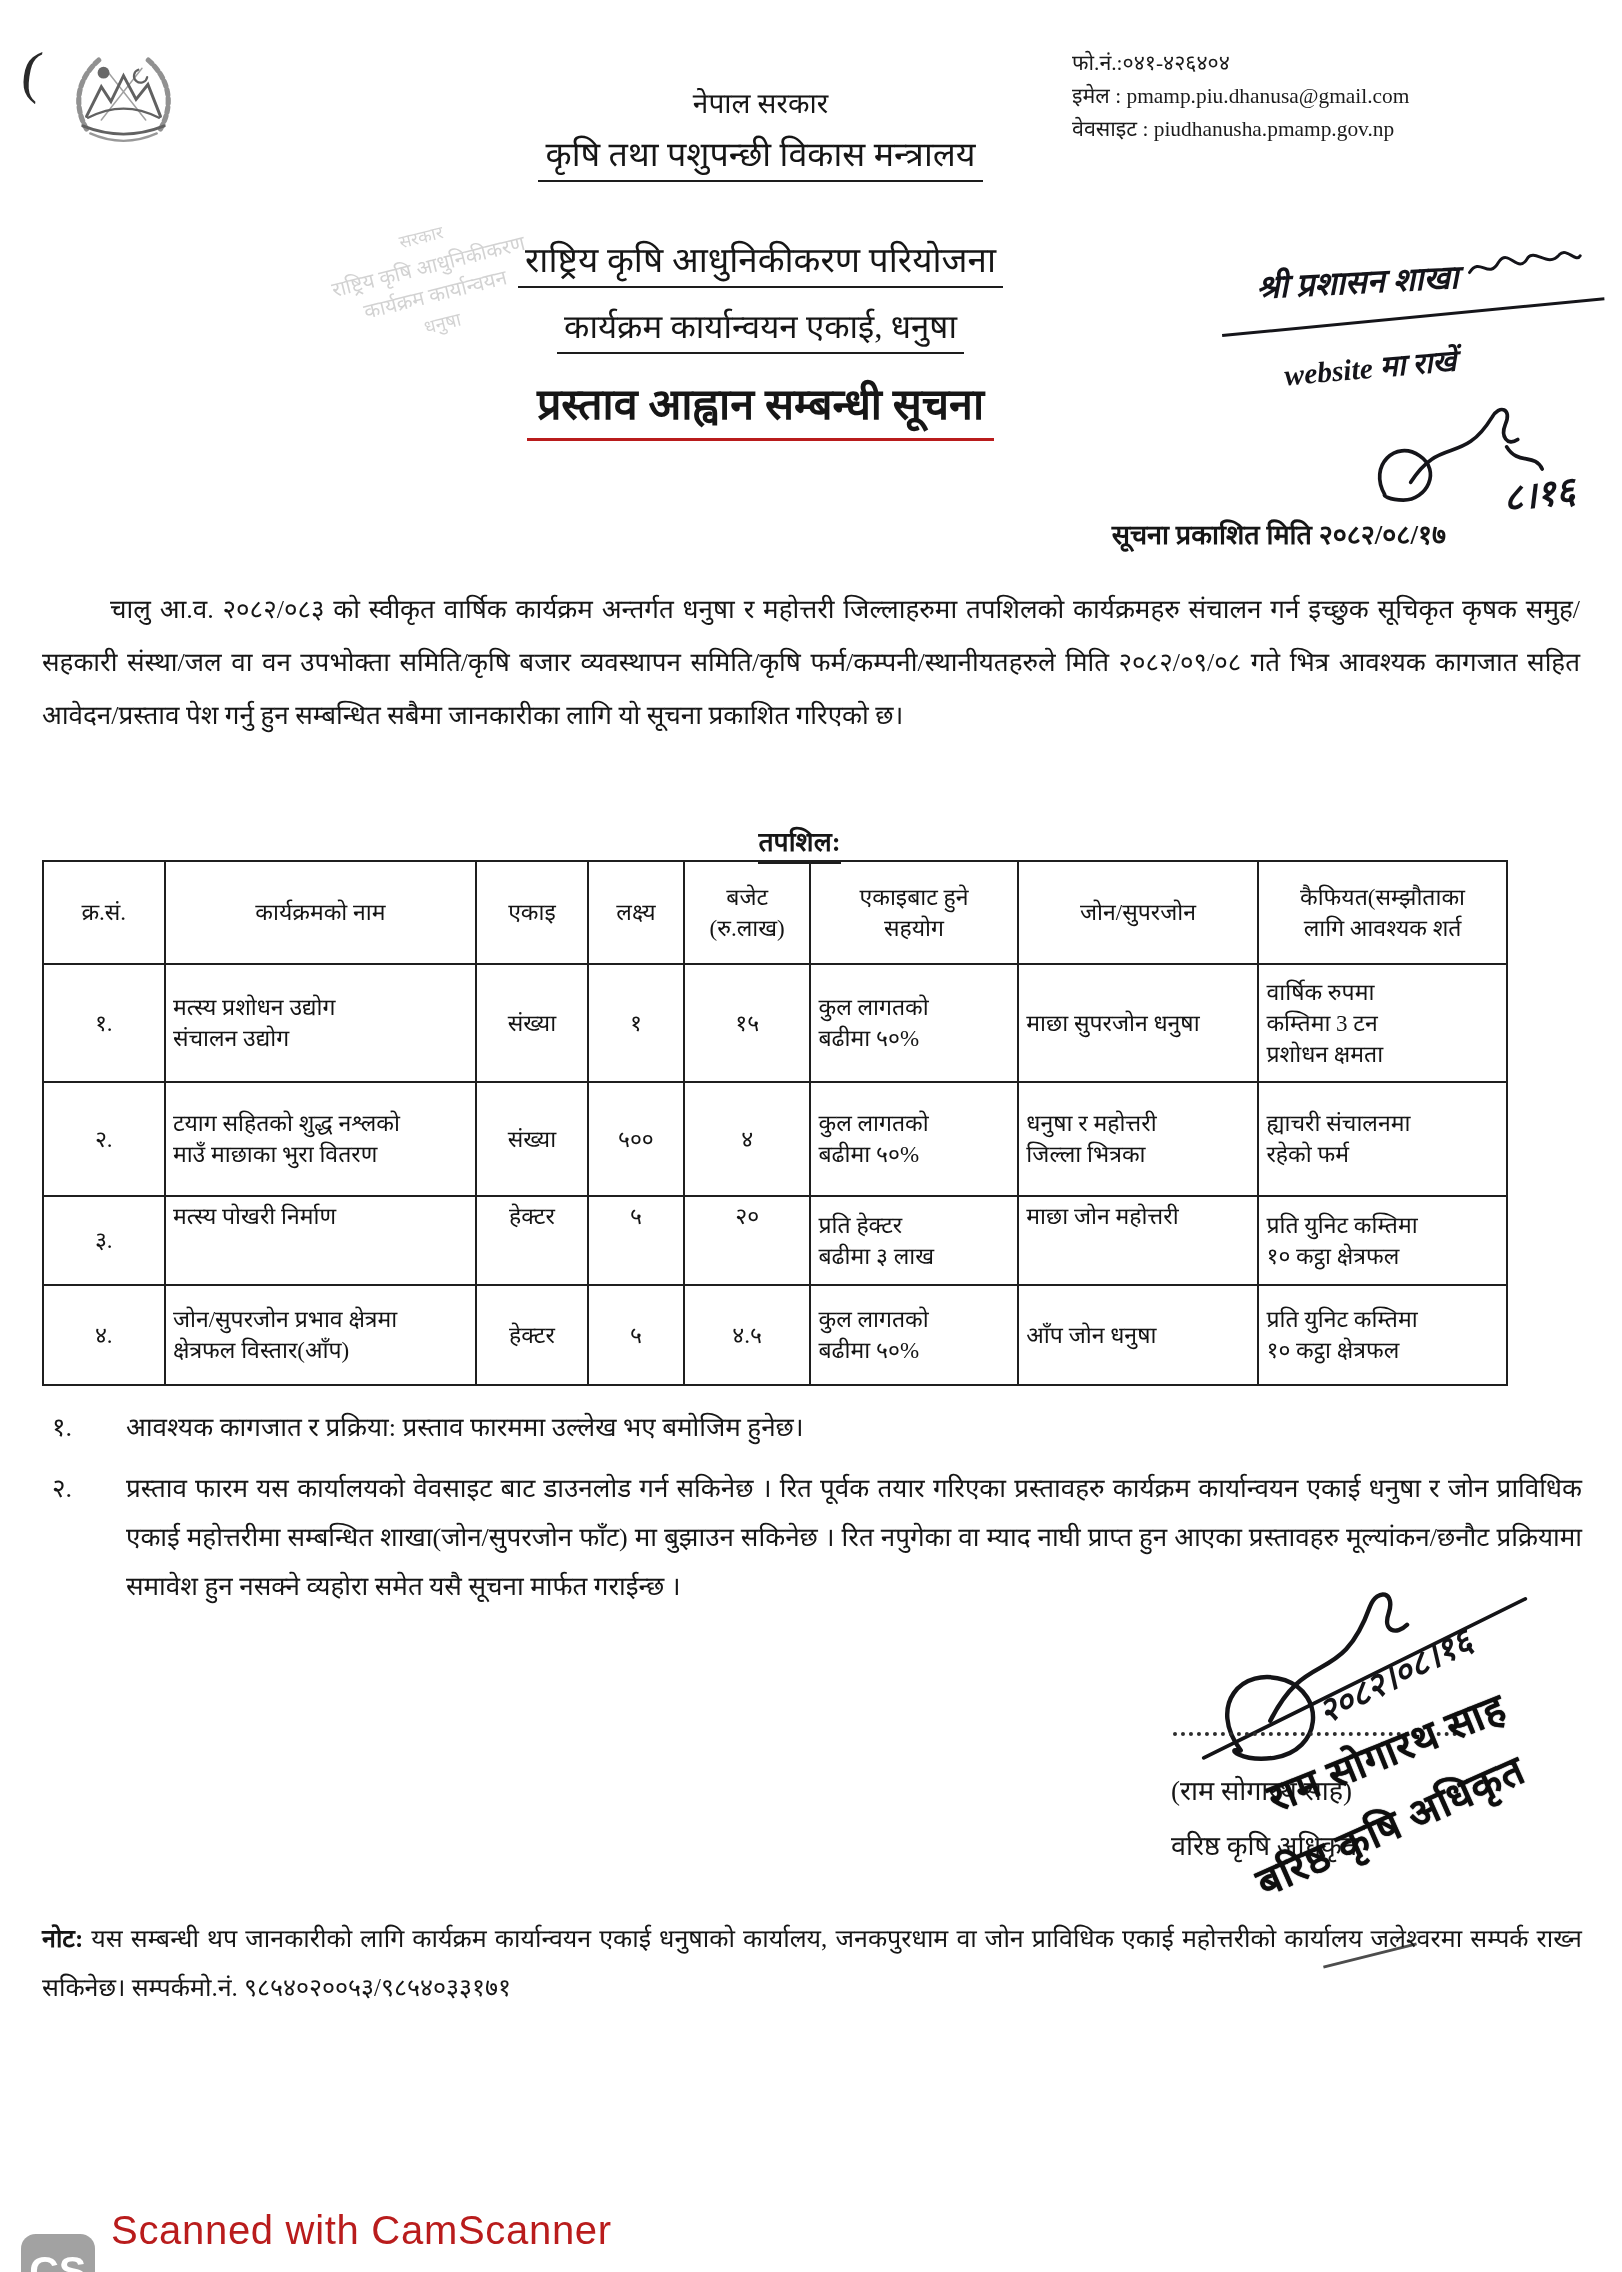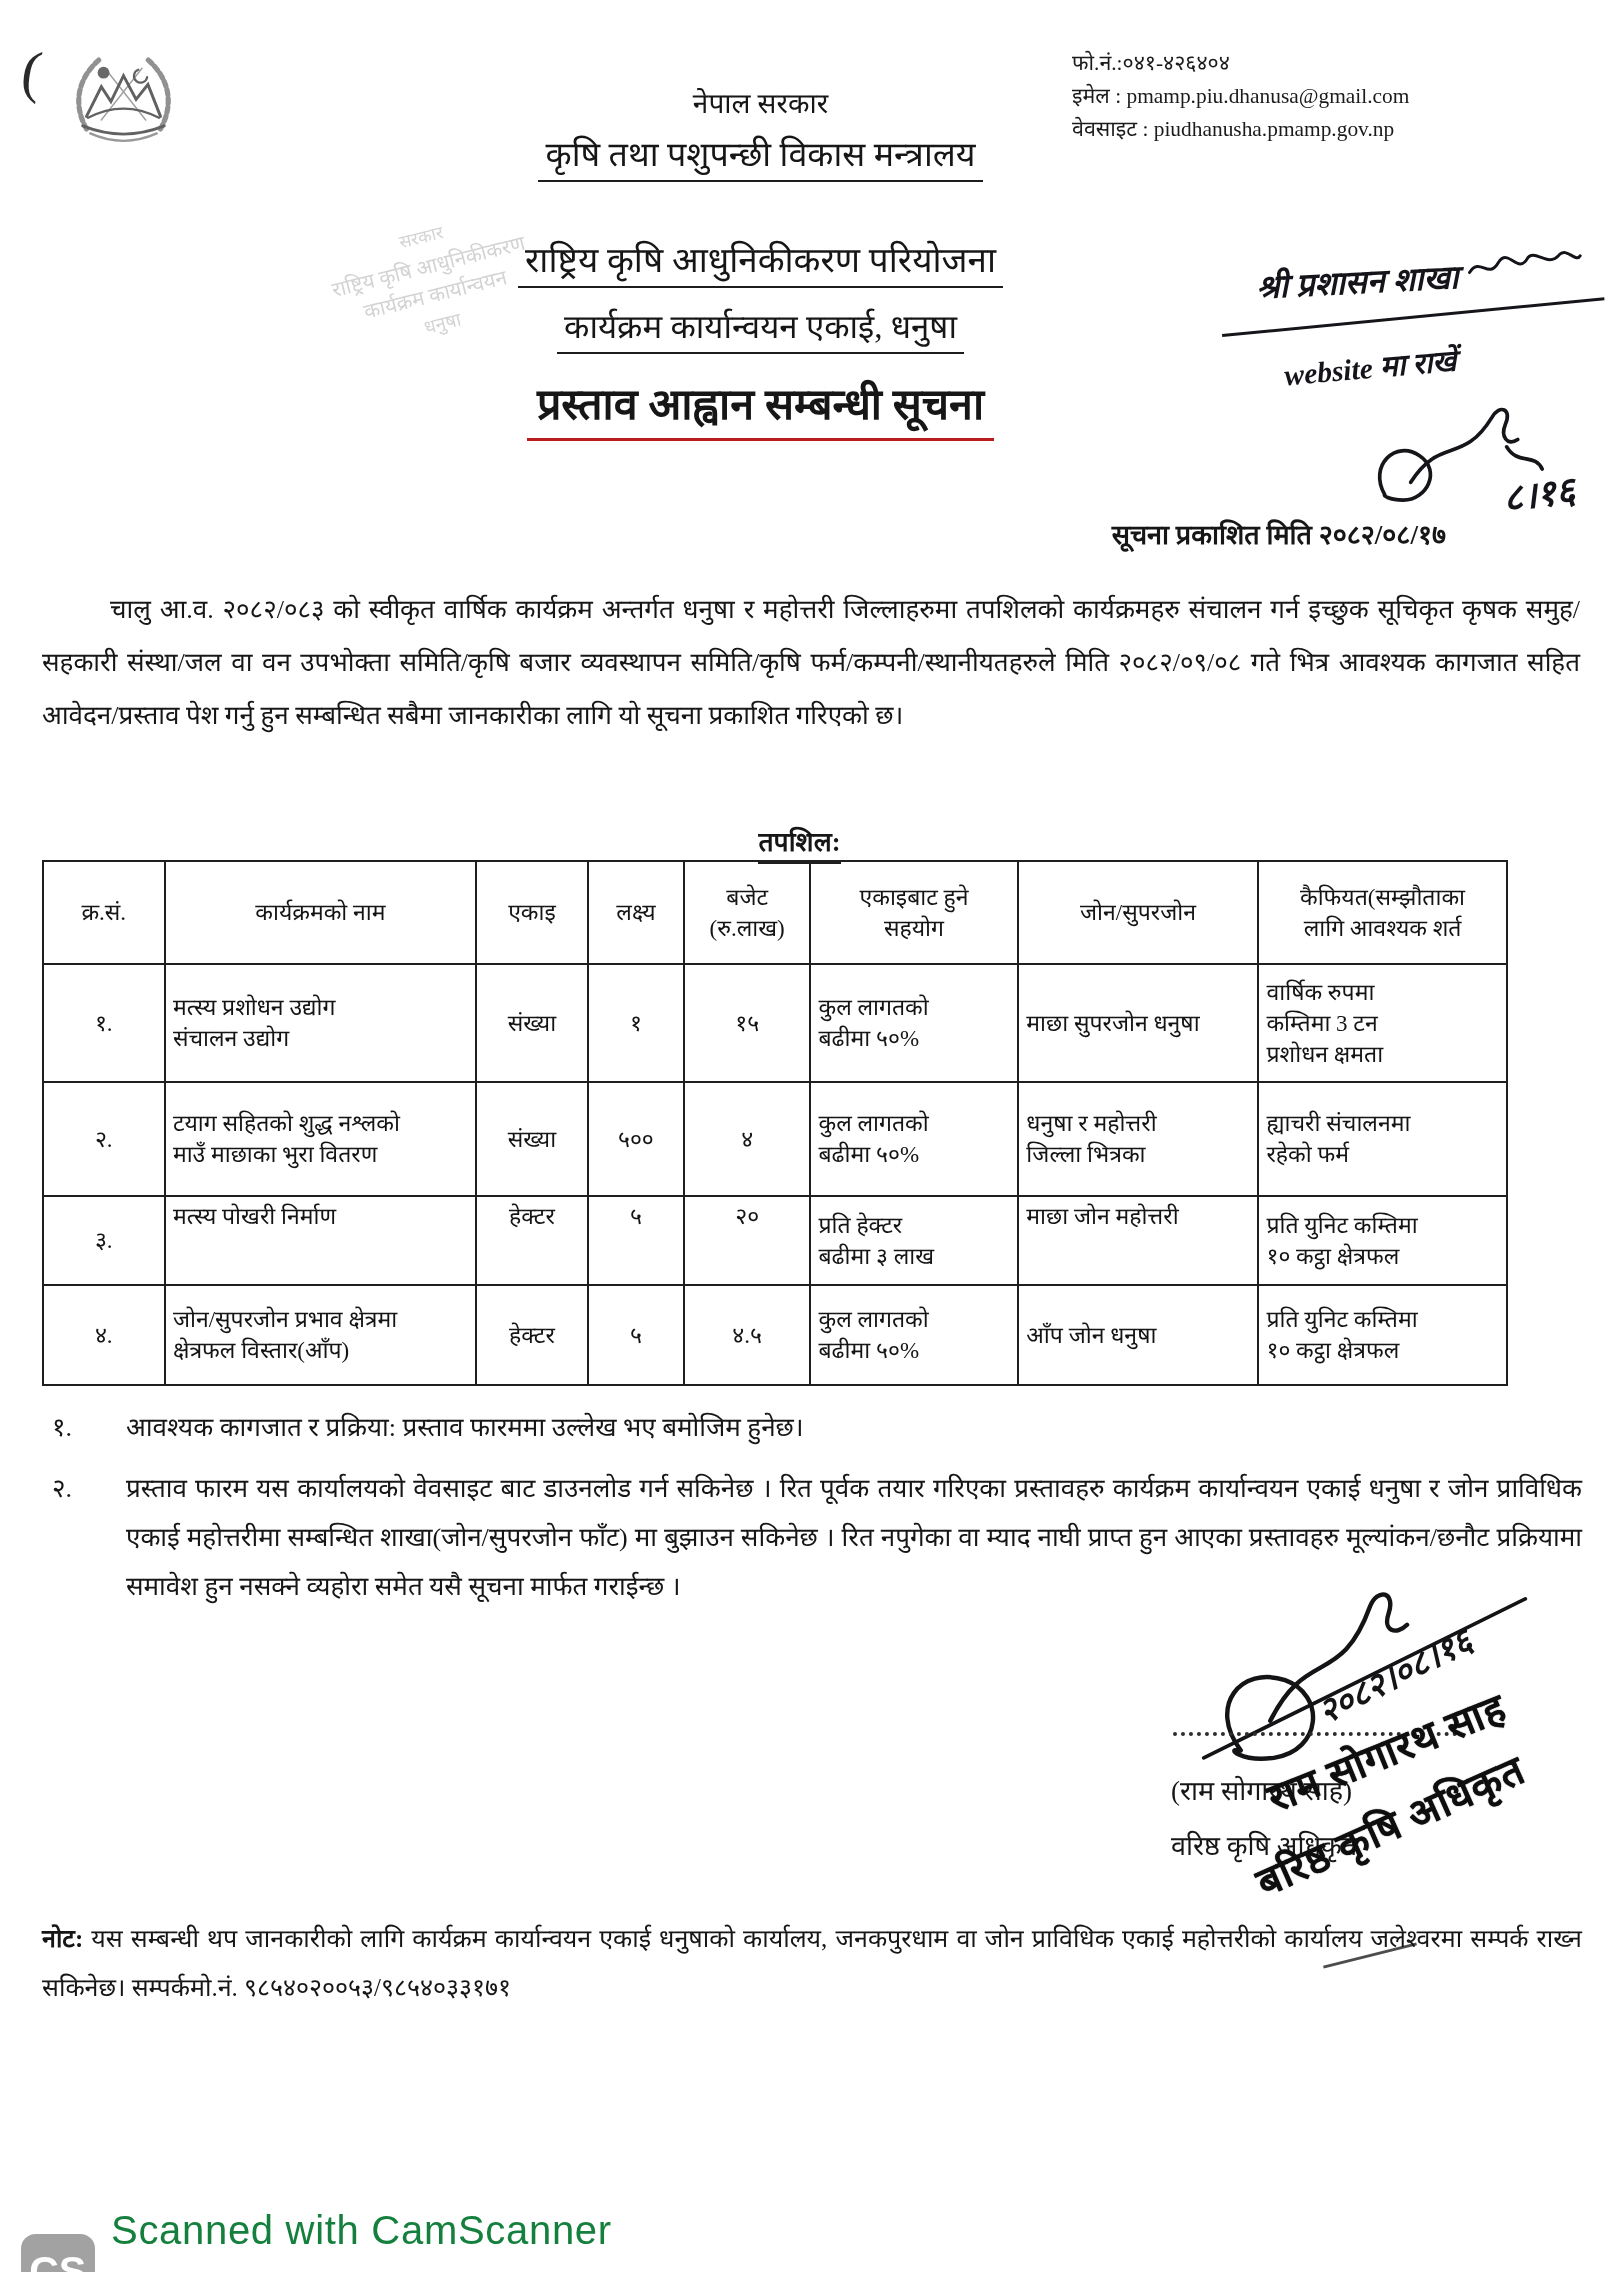--- a/index.html
+++ b/index.html
@@ -46,21 +46,21 @@
   .wm{color:#6e6e6e;opacity:.30;text-align:center;line-height:29.5px;}
   
   .cs-badge{
     width:74px;height:74px;background:#a2a2a2;border-radius:14.8px;
     display:flex;align-items:center;justify-content:center;
     font-family:"Liberation Sans","DejaVu Sans",sans-serif;
     font-weight:bold;font-size:41px;color:#ffffff;margin-top:44px;
   }
   .cs-text{
     font-family:"Liberation Sans","DejaVu Sans",sans-serif;
-    font-size:40px;color:#15803d;letter-spacing:0.7px;
+    font-size:40px;color:#b91c1c;letter-spacing:0.7px;
   }
   svg{display:block;}
 </style>
 </head>
 <body>
 
 <div class="page">
 
   <div class="abs" style="left:22px;top:38px;font-size:58px;color:#2a2a2a;transform:rotate(8deg);">(</div>
 

